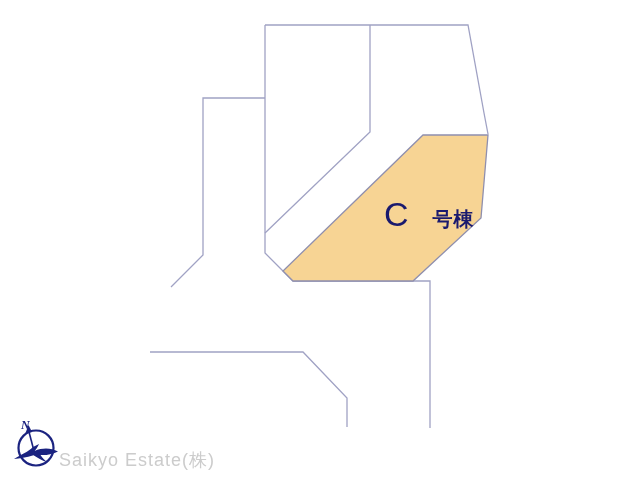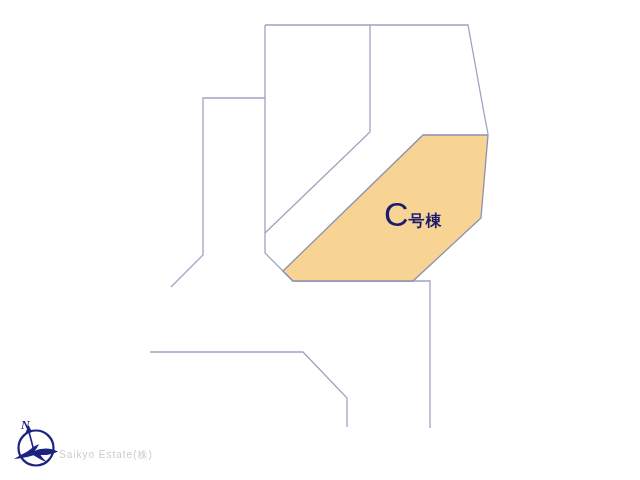--- a/index.html
+++ b/index.html
@@ -13,25 +13,25 @@
   #plan-svg{position:absolute;left:0;top:0;}
   .lot-label{
     position:absolute;
     left:384px;top:197px;
     display:inline-flex;
     align-items:baseline;
     white-space:nowrap;
     color:#1a1a6e;
   }
   .lot-label .big{font-size:34px;line-height:1;letter-spacing:0;}
-  .lot-label .small{font-size:16px;line-height:1;font-weight:bold;letter-spacing:1px;}
+  .lot-label .small{font-size:20px;line-height:1;font-weight:bold;letter-spacing:1px;margin-left:24px;}
   .footer-brand{
     position:absolute;
     left:59px;top:448px;
-    font-size:10px;
+    font-size:18px;
     letter-spacing:1px;
     color:#cccccc;
   }
   .compass{position:absolute;left:9px;top:415px;}
 </style>
 </head>
 <body>
 
 <div id="stage">
 

